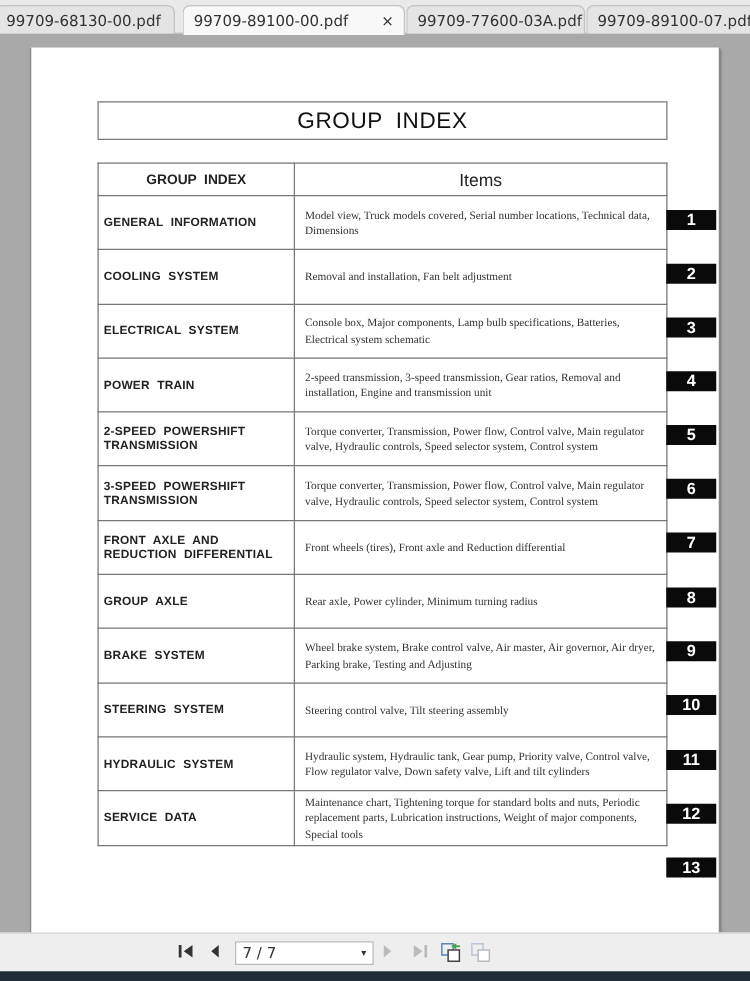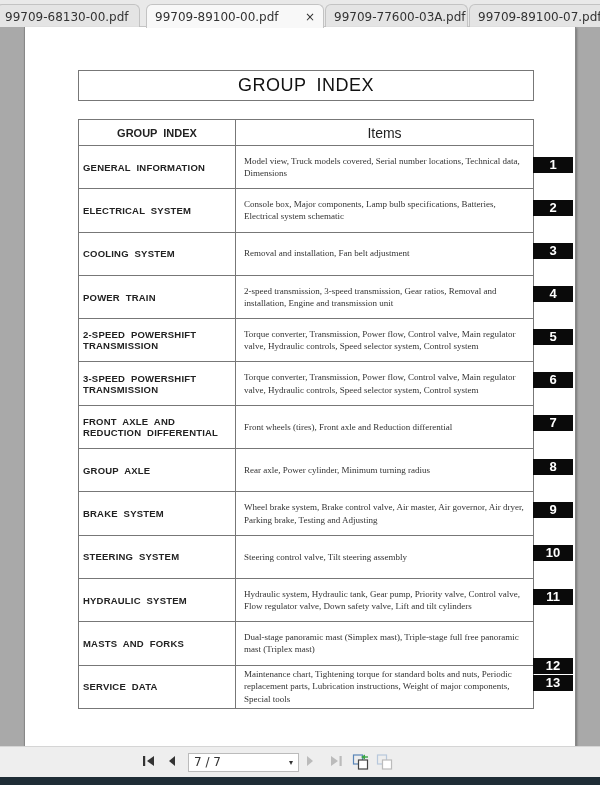--- a/index.html
+++ b/index.html
@@ -2,21 +2,21 @@
 <html><head>
 <meta charset="utf-8">
 <style>
   * { box-sizing: border-box; margin: 0; padding: 0; }
   html, body { width: 600px; height: 785px; overflow: hidden; background: #a9a9a9; font-family: "DejaVu Sans", sans-serif; }
   .tabbar { position: absolute; left: 0; top: 0; width: 600px; height: 27px; background: #e9e9e9; border-bottom: 1px solid #c8c8c8; }
   .tab { position: absolute; top: 4px; height: 23px; font-size: 12px; color: #333; padding: 5px 8px 0 8px; background: #e4e4e4; border: 1px solid #c3c3c3; border-bottom: none; border-radius: 6px 6px 0 0; white-space: nowrap; }
   .tab.active { background: #f8f8f8; height: 24px; z-index: 2; }
   .tab .close { position: absolute; right: 8px; top: 5px; font-size: 12px; color: #333; }
   .viewer { position: absolute; left: 0; top: 27px; width: 600px; height: 719px; background: #a9a9a9; }
-  .page { position: absolute; left: 24px; top: 0; width: 552px; height: 719px; background: #fff; border-left: 1px solid #888; border-right: 1px solid #888; box-shadow: 1px 1px 2px rgba(0,0,0,0.3); }
+  .page { position: absolute; left: 24px; top: 11px; width: 552px; height: 719px; background: #fff; border-left: 1px solid #888; border-right: 1px solid #888; box-shadow: 1px 1px 2px rgba(0,0,0,0.3); }
   .title-box { position: absolute; left: 53px; top: 43px; width: 456px; height: 31px; border: 1px solid #777; text-align: center; font-family: "Liberation Sans", sans-serif; font-size: 18px; color: #111; line-height: 29px; letter-spacing: 0.5px; word-spacing: 5px; }
   table.gi { position: absolute; left: 53px; top: 92px; border-collapse: collapse; width: 456px; font-size: 9px; }
   table.gi td, table.gi th { border: 1px solid #777; }
   table.gi th { height: 26px; font-weight: normal; }
   th.col-group { width: 157px; font-family: "Liberation Sans", sans-serif; font-size: 11px; font-weight: bold !important; color: #222; word-spacing: 3px; }
   th.col-items { font-family: Liberation Sans, sans-serif; font-size: 14px; color: #222; }
   td.group { font-family: "Liberation Sans", sans-serif; font-size: 9.5px; font-weight: bold; color: #222; padding-left: 4px; letter-spacing: 0.2px; word-spacing: 3px; line-height: 11px; }
   td.items { font-family: "Liberation Serif", serif; font-size: 9px; color: #333; padding: 0 8px; line-height: 12.5px; }
   tr.row { height: 43.3px; }
   .tabnum { position: absolute; left: 508px; width: 40px; height: 16px; background: #0a0a0a; color: #fff; font-family: "Liberation Sans", sans-serif; font-weight: bold; font-size: 13px; line-height: 16px; text-align: center; }
@@ -44,26 +44,26 @@
       <tbody>
           <tr>
         <th class="col-group">GROUP  INDEX</th>
         <th class="col-items">Items</th>
       </tr>
       <tr class="row">
             <td class="group">GENERAL  INFORMATION</td>
             <td class="items">Model view,  Truck models covered,  Serial number locations, Technical data,  Dimensions</td>
           </tr>
       <tr class="row">
+            <td class="group">COOLING  SYSTEM</td>
+            <td class="items">Removal and installation,  Fan belt adjustment</td>
+          </tr>
+      <tr class="row">
             <td class="group">ELECTRICAL  SYSTEM</td>
             <td class="items">Console box,  Major components,  Lamp bulb specifications, Batteries,  Electrical system schematic</td>
-          </tr>
-      <tr class="row">
-            <td class="group">COOLING  SYSTEM</td>
-            <td class="items">Removal and installation,  Fan belt adjustment</td>
           </tr>
       <tr class="row">
             <td class="group">POWER  TRAIN</td>
             <td class="items">2-speed transmission,  3-speed transmission,  Gear ratios,  Removal and installation,  Engine and transmission unit</td>
           </tr>
       <tr class="row">
             <td class="group" style="width:120px;">2-SPEED POWERSHIFT TRANSMISSION</td>
             <td class="items">Torque converter,  Transmission,  Power flow,  Control valve, Main regulator valve,  Hydraulic controls,  Speed selector system, Control system</td>
           </tr>
       <tr class="row">
@@ -84,42 +84,38 @@
           </tr>
       <tr class="row">
             <td class="group">STEERING  SYSTEM</td>
             <td class="items">Steering control valve,  Tilt steering assembly</td>
           </tr>
       <tr class="row">
             <td class="group">HYDRAULIC  SYSTEM</td>
             <td class="items">Hydraulic system,  Hydraulic tank,  Gear pump,  Priority valve,  Control valve,  Flow regulator valve,  Down safety valve,  Lift and tilt cylinders</td>
           </tr>
       <tr class="row">
-            <td class="group">MASTS  AND  FORKS</td>
-            <td class="items">Dual-stage panoramic mast (Simplex mast), Triple-stage full free panoramic mast (Triplex mast)</td>
-          </tr>
-      <tr class="row">
             <td class="group">SERVICE  DATA</td>
             <td class="items">Maintenance chart,  Tightening torque for standard bolts and nuts, Periodic replacement parts,  Lubrication instructions,  Weight of major components,  Special tools</td>
           </tr>
     </tbody>
       </table>
 
     <div class="tabnum" style="top:130px;">1</div>
     <div class="tabnum" style="top:173px;">2</div>
     <div class="tabnum" style="top:216px;">3</div>
     <div class="tabnum" style="top:259px;">4</div>
     <div class="tabnum" style="top:302px;">5</div>
     <div class="tabnum" style="top:345px;">6</div>
     <div class="tabnum" style="top:388px;">7</div>
     <div class="tabnum" style="top:432px;">8</div>
     <div class="tabnum" style="top:475px;">9</div>
     <div class="tabnum" style="top:518px;">10</div>
     <div class="tabnum" style="top:562px;">11</div>
-    <div class="tabnum" style="top:605px;margin-top:26px;">12</div>
+    <div class="tabnum" style="top:605px;">12</div>
     <div class="tabnum" style="top:648px;">13</div>
   </div>
 </div>
 
 <div class="toolbar">
   <span class="tb-btn" style="left:142px; letter-spacing:-3px;">
     <svg width="14" height="14" viewBox="0 0 14 14">
         <rect x="1" y="2" width="2.2" height="10" fill="#333"></rect>
         <polygon points="12,2 5,7 12,12" fill="#333"></polygon>
         <polygon points="9,2 2,7 9,12" fill="#333" opacity="0"></polygon>

